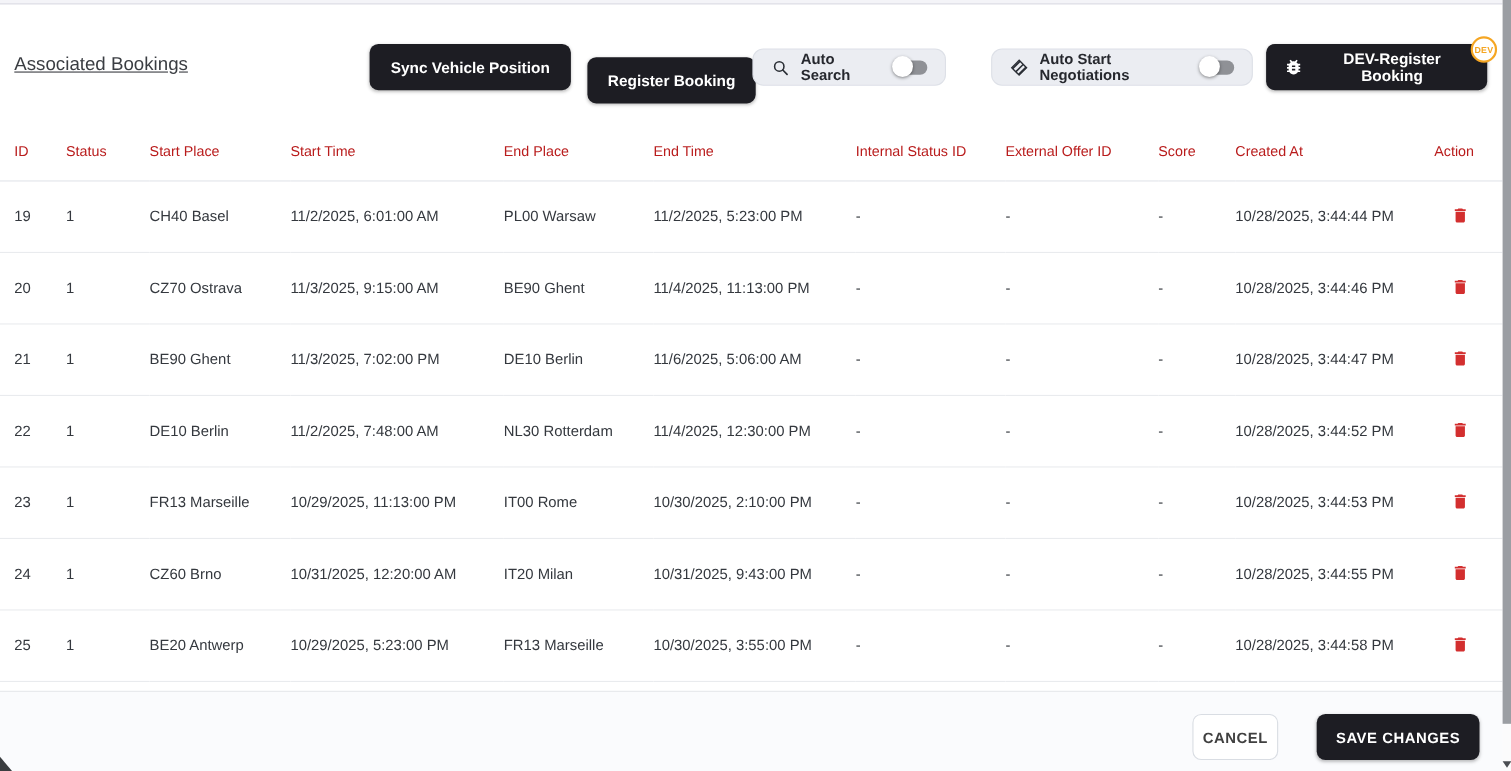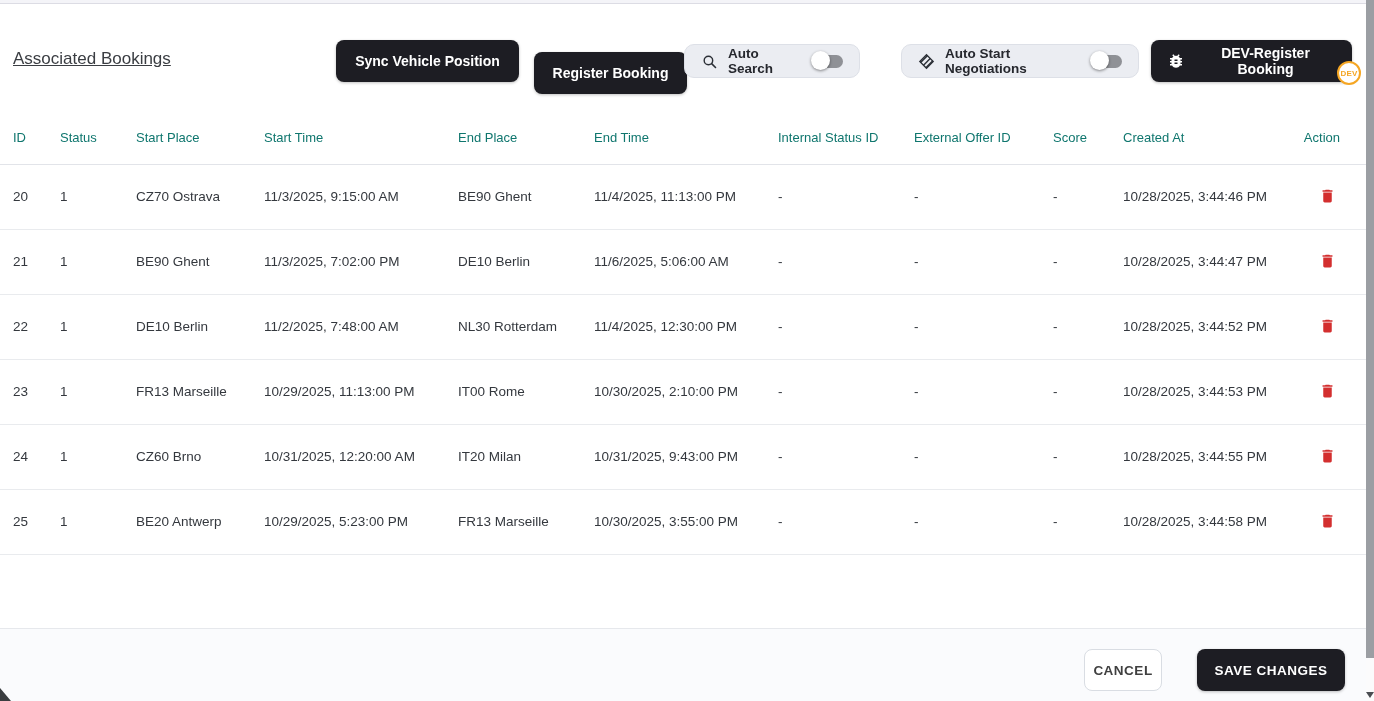--- a/index.html
+++ b/index.html
@@ -51,31 +51,31 @@
     background:#8f9196;border-radius:7px;
   }
   .switch .knob{
     position:absolute;left:-2px;top:0;width:19px;height:19px;border-radius:50%;
     background:#fff;box-shadow:0 1px 3px rgba(0,0,0,.45);
   }
   .dev-badge{
     position:absolute;left:1337px;top:33px;width:24px;height:24px;border-radius:50%;
     background:#fff;border:2px solid var(--c-orange);color:var(--c-orange);
     font-size:8px;font-weight:700;display:flex;align-items:center;justify-content:center;
-    z-index:5;letter-spacing:.2px;margin-top:28px;
+    z-index:5;letter-spacing:.2px;
   }
   .icon-16{width:17px;height:17px;flex:0 0 auto;}
   .icon-18{width:18px;height:18px;flex:0 0 auto;}
   
   table.bookings{
     position:absolute;left:0;top:112px;width:1366px;
     border-collapse:collapse;table-layout:fixed;
   }
   th{
-    height:52px;font-weight:400;font-size:13px;color:#0f766e;
+    height:52px;font-weight:400;font-size:13px;color:#b91c1c;
     text-align:left;vertical-align:middle;
     border-bottom:1px solid #e2e4e9;padding:0 8px 0 0;
     white-space:nowrap;overflow:hidden;
   }
   td{
     height:65px;font-size:13.5px;color:#34383e;vertical-align:middle;
     border-bottom:1px solid #e9ebee;padding:0 8px 0 0;
     white-space:nowrap;overflow:hidden;
   }
   th:first-child,td:first-child{padding-left:13px;}
@@ -200,20 +200,39 @@
         <th>End Time</th>
         <th>Internal Status ID</th>
         <th>External Offer ID</th>
         <th>Score</th>
         <th>Created At</th>
         <th>Action</th>
       </tr>
     </thead>
   <tbody id="table-body">
       <tr>
+        <td>19</td>
+        <td>1</td>
+        <td>CH40 Basel</td>
+        <td>11/2/2025, 6:01:00 AM</td>
+        <td>PL00 Warsaw</td>
+        <td>11/2/2025, 5:23:00 PM</td>
+        <td>-</td>
+        <td>-</td>
+        <td>-</td>
+        <td>10/28/2025, 3:44:44 PM</td>
+        <td class="action-cell">
+  <button class="trash-btn">
+    <svg width="17" height="18" viewBox="0 0 24 24">
+      <path class="trash-path" fill="#d32f2f" d="M6 19c0 1.1.9 2 2 2h8c1.1 0 2-.9 2-2V7H6v12zM19 4h-3.5l-1-1h-5l-1 1H5v2h14V4z"></path>
+    </svg>
+  </button>
+</td>
+      </tr>
+      <tr>
         <td>20</td>
         <td>1</td>
         <td>CZ70 Ostrava</td>
         <td>11/3/2025, 9:15:00 AM</td>
         <td>BE90 Ghent</td>
         <td>11/4/2025, 11:13:00 PM</td>
         <td>-</td>
         <td>-</td>
         <td>-</td>
         <td>10/28/2025, 3:44:46 PM</td>

